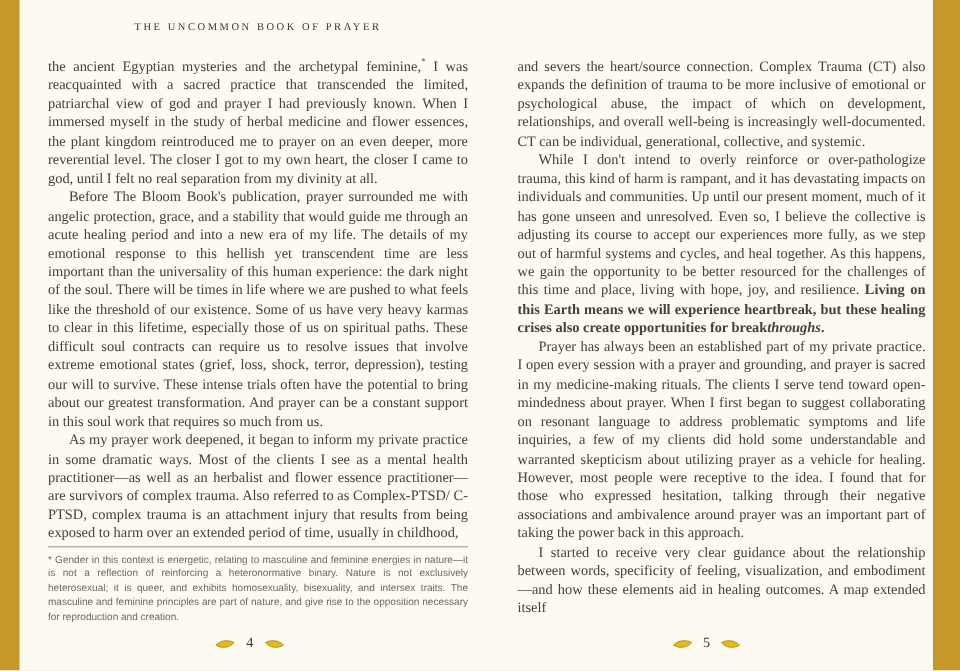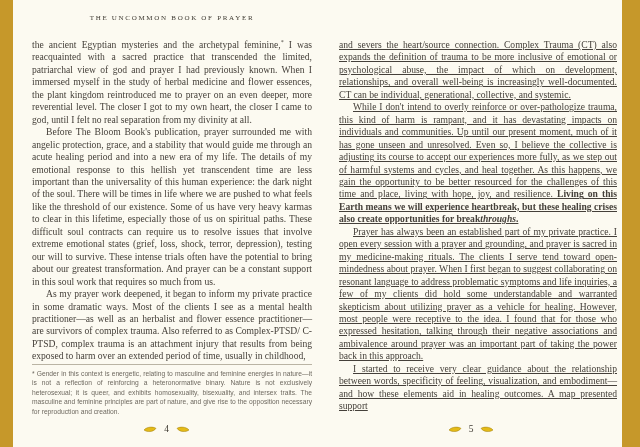--- a/index.html
+++ b/index.html
@@ -29,21 +29,21 @@
     color:#3d3931;
   }
   .page-left .running-head{left:19px;right:8px;}
   .page-right .running-head{left:25px;right:5px;}
   .body-text{
     position:absolute;top:39px;
     color:var(--ink,#45403a);
     font-size:9.6px;line-height:12.45px;
   }
   .page-left .body-text{left:19px;right:8px;}
-  .page-right .body-text{left:19px;right:5px;text-decoration:underline;}
+  .page-right .body-text{left:25px;right:5px;}
   .para{
     margin:0;
     text-align:justify;
     text-justify:inter-word;
   }
   .para.indent{text-indent:14px;}
   .seg-normal{font-style:normal;font-weight:normal;}
   .seg-italic{}
   .seg-bold{font-weight:bold;}
   .seg-bold-italic{font-weight:bold;font-style:italic;}
@@ -104,21 +104,21 @@
       </svg>
     </div>
   </div>
 
   <div class="page page-right">
 
     <div class="body-text">
         <p class="para"><span class="seg-normal">and severs the heart/source connection. Complex Trauma (CT) also expands the definition of trauma to be more inclusive of emotional or psychological abuse, the impact of which on development, relationships, and overall well-being is increasingly well-documented. CT can be individual, generational, collective, and systemic.</span></p>
         <p class="para indent"><span class="seg-normal">While I don't intend to overly reinforce or over-pathologize trauma, this kind of harm is rampant, and it has devastating impacts on individuals and communities. Up until our present moment, much of it has gone unseen and unresolved. Even so, I believe the collective is adjusting its course to accept our experiences more fully, as we step out of harmful systems and cycles, and heal together. As this happens, we gain the opportunity to be better resourced for the challenges of this time and place, living with hope, joy, and resilience. </span><span class="seg-bold">Living on this Earth means we will experience heartbreak, but these healing crises also create opportunities for break</span><span class="seg-bold-italic">throughs</span><span class="seg-bold">.</span></p>
         <p class="para indent"><span class="seg-normal">Prayer has always been an established part of my private practice. I open every session with a prayer and grounding, and prayer is sacred in my medicine-making rituals. The clients I serve tend toward open-mindedness about prayer. When I first began to suggest collaborating on resonant language to address problematic symptoms and life inquiries, a few of my clients did hold some understandable and warranted skepticism about utilizing prayer as a vehicle for healing. However, most people were receptive to the idea. I found that for those who expressed hesitation, talking through their negative associations and ambivalence around prayer was an important part of taking the power back in this approach.</span></p>
-        <p class="para indent"><span class="seg-normal">I started to receive very clear guidance about the relationship between words, specificity of feeling, visualization, and embodiment—and how these elements aid in healing outcomes. A map presented support</span></p>
+        <p class="para indent"><span class="seg-normal">I started to receive very clear guidance about the relationship between words, specificity of feeling, visualization, and embodiment—and how these elements aid in healing outcomes. A map extended itself</span></p>
       </div>
 
     <div class="page-footer">
       <svg class="leaf" width="14" height="7" viewBox="0 0 14 7">
         <path d="M1 4 C4 0.6 10 0.4 13 2.4 C10 6.4 4 6.2 1 4 Z" fill="#E4BA17" stroke="#9C7D10" stroke-width="0.5"></path>
       </svg>
       <span class="page-num">5</span>
       <svg class="leaf mirror" width="14" height="7" viewBox="0 0 14 7">
         <path d="M1 4 C4 0.6 10 0.4 13 2.4 C10 6.4 4 6.2 1 4 Z" fill="#E4BA17" stroke="#9C7D10" stroke-width="0.5"></path>
       </svg>

